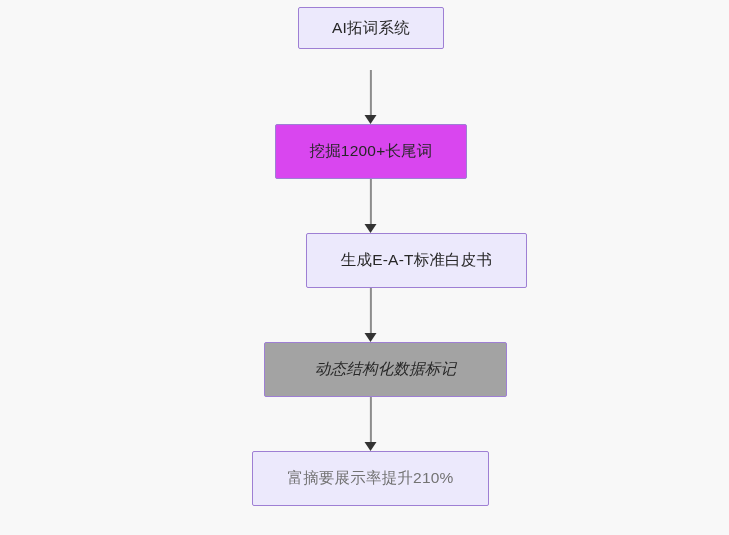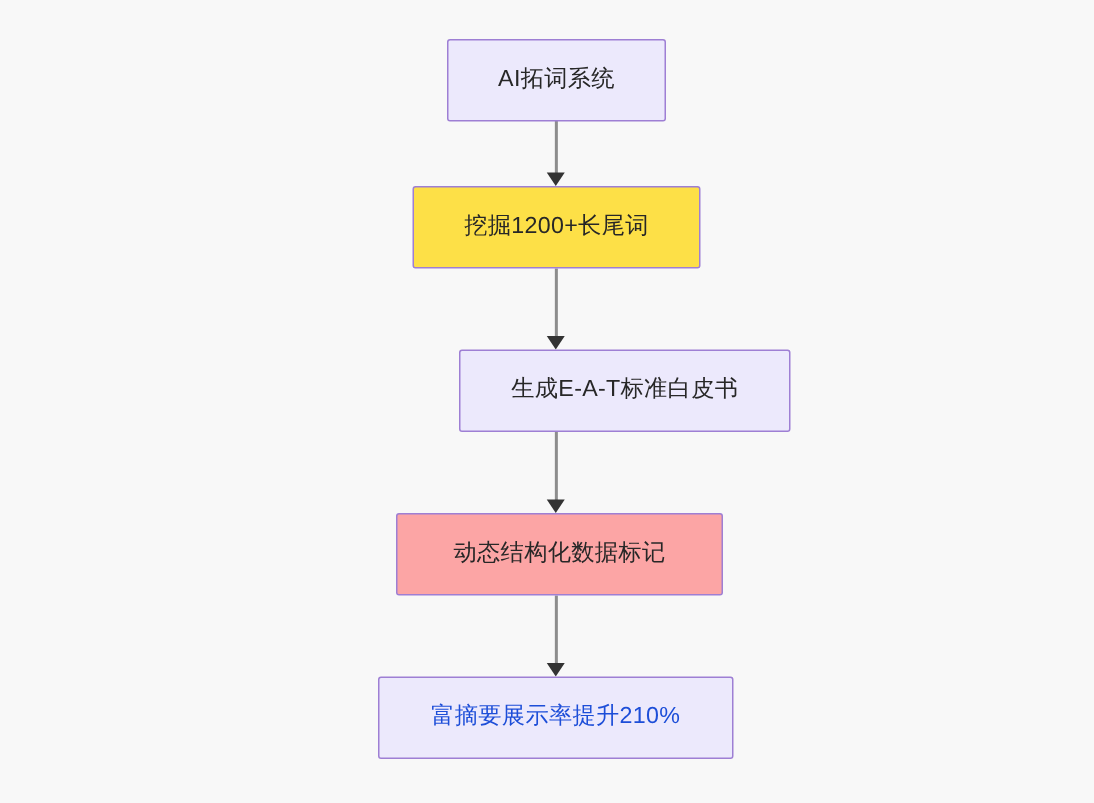--- a/index.html
+++ b/index.html
@@ -72,19 +72,19 @@
   </div>
   <div class="edge" style="left: 371px; top: 288px;">
     <div class="line" style="height: 46px; background: rgb(141, 141, 141);"></div>
     <div class="head" style="top: 45px; border-top-color: rgb(51, 51, 51);"></div>
   </div>
   <div class="edge" style="left: 371px; top: 397px;">
     <div class="line" style="height: 46px; background: rgb(141, 141, 141);"></div>
     <div class="head" style="top: 45px; border-top-color: rgb(51, 51, 51);"></div>
   </div>
 
-  <div class="node" style="left: 298px; top: 26px; width: 146px; height: 55px; background: rgb(236, 233, 252); border-color: rgb(158, 127, 212); color: rgb(39, 39, 39);">AI拓词系统</div>
-  <div class="node" style="left: 275px; top: 124px; width: 192px; height: 55px; background: #fde047; border-color: rgb(158, 127, 212); color: rgb(39, 39, 39);">挖掘1200+长尾词</div>
+  <div class="node" style="left: 298px; top: 7px; width: 146px; height: 42px; background: rgb(236, 233, 252); border-color: rgb(158, 127, 212); color: rgb(39, 39, 39);">AI拓词系统</div>
+  <div class="node" style="left: 275px; top: 124px; width: 192px; height: 55px; background: #d946ef; border-color: rgb(158, 127, 212); color: rgb(39, 39, 39);">挖掘1200+长尾词</div>
   <div class="node" style="left: 261px; top: 233px; width: 221px; height: 55px; background: rgb(236, 233, 252); border-color: rgb(158, 127, 212); color: rgb(39, 39, 39); margin-left: 45px;">生成E-A-T标准白皮书</div>
-  <div class="node" style="left: 264px; top: 342px; width: 218px; height: 55px; background: #fca5a5; border-color: rgb(158, 127, 212); color: rgb(39, 39, 39);">动态结构化数据标记</div>
-  <div class="node" style="left: 252px; top: 451px; width: 237px; height: 55px; background: rgb(236, 233, 252); border-color: rgb(158, 127, 212); color: #1d4ed8;">富摘要展示率提升210%</div>
+  <div class="node" style="left: 264px; top: 342px; width: 243px; height: 55px; background: #a3a3a3; border-color: rgb(158, 127, 212); color: rgb(39, 39, 39); font-style: italic;">动态结构化数据标记</div>
+  <div class="node" style="left: 252px; top: 451px; width: 237px; height: 55px; background: rgb(236, 233, 252); border-color: rgb(158, 127, 212); color: #737373;">富摘要展示率提升210%</div>
 
 </div>
 
 </body></html>

